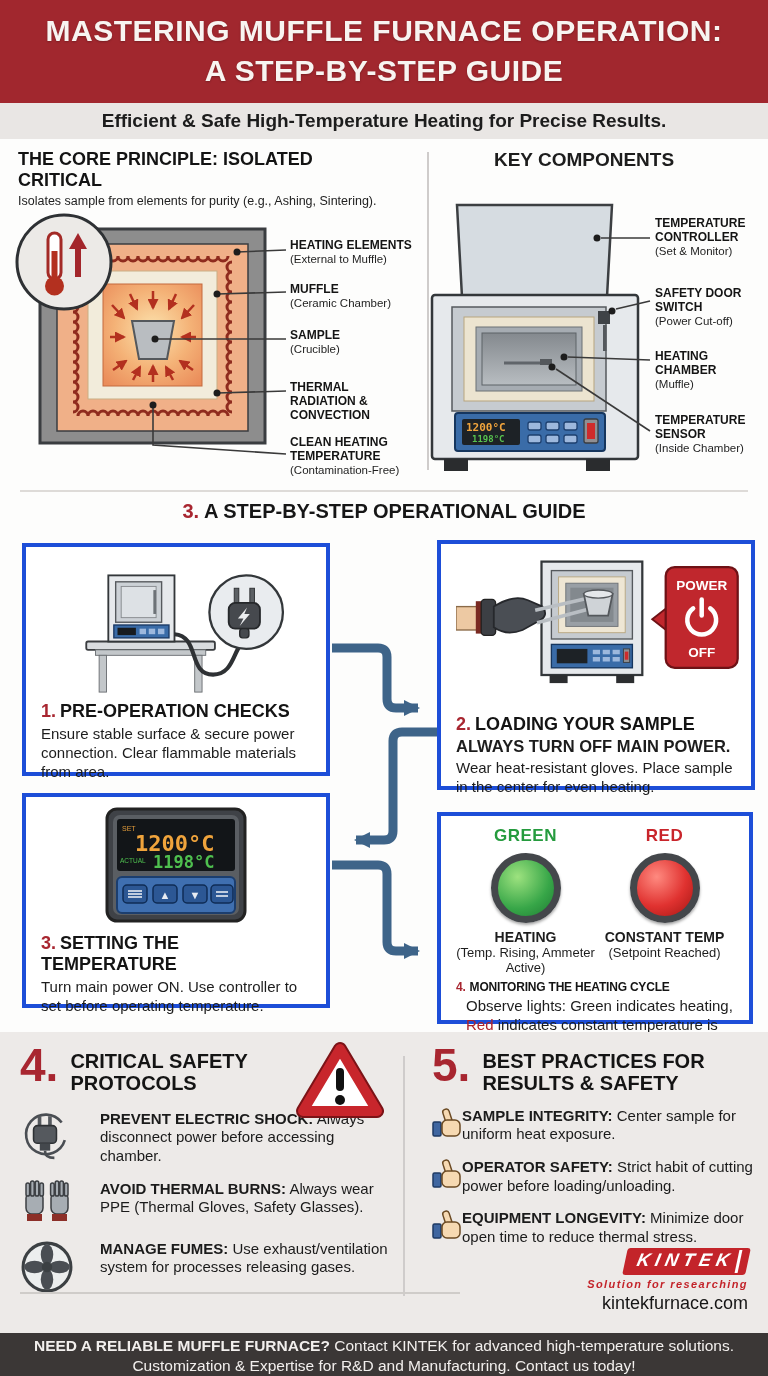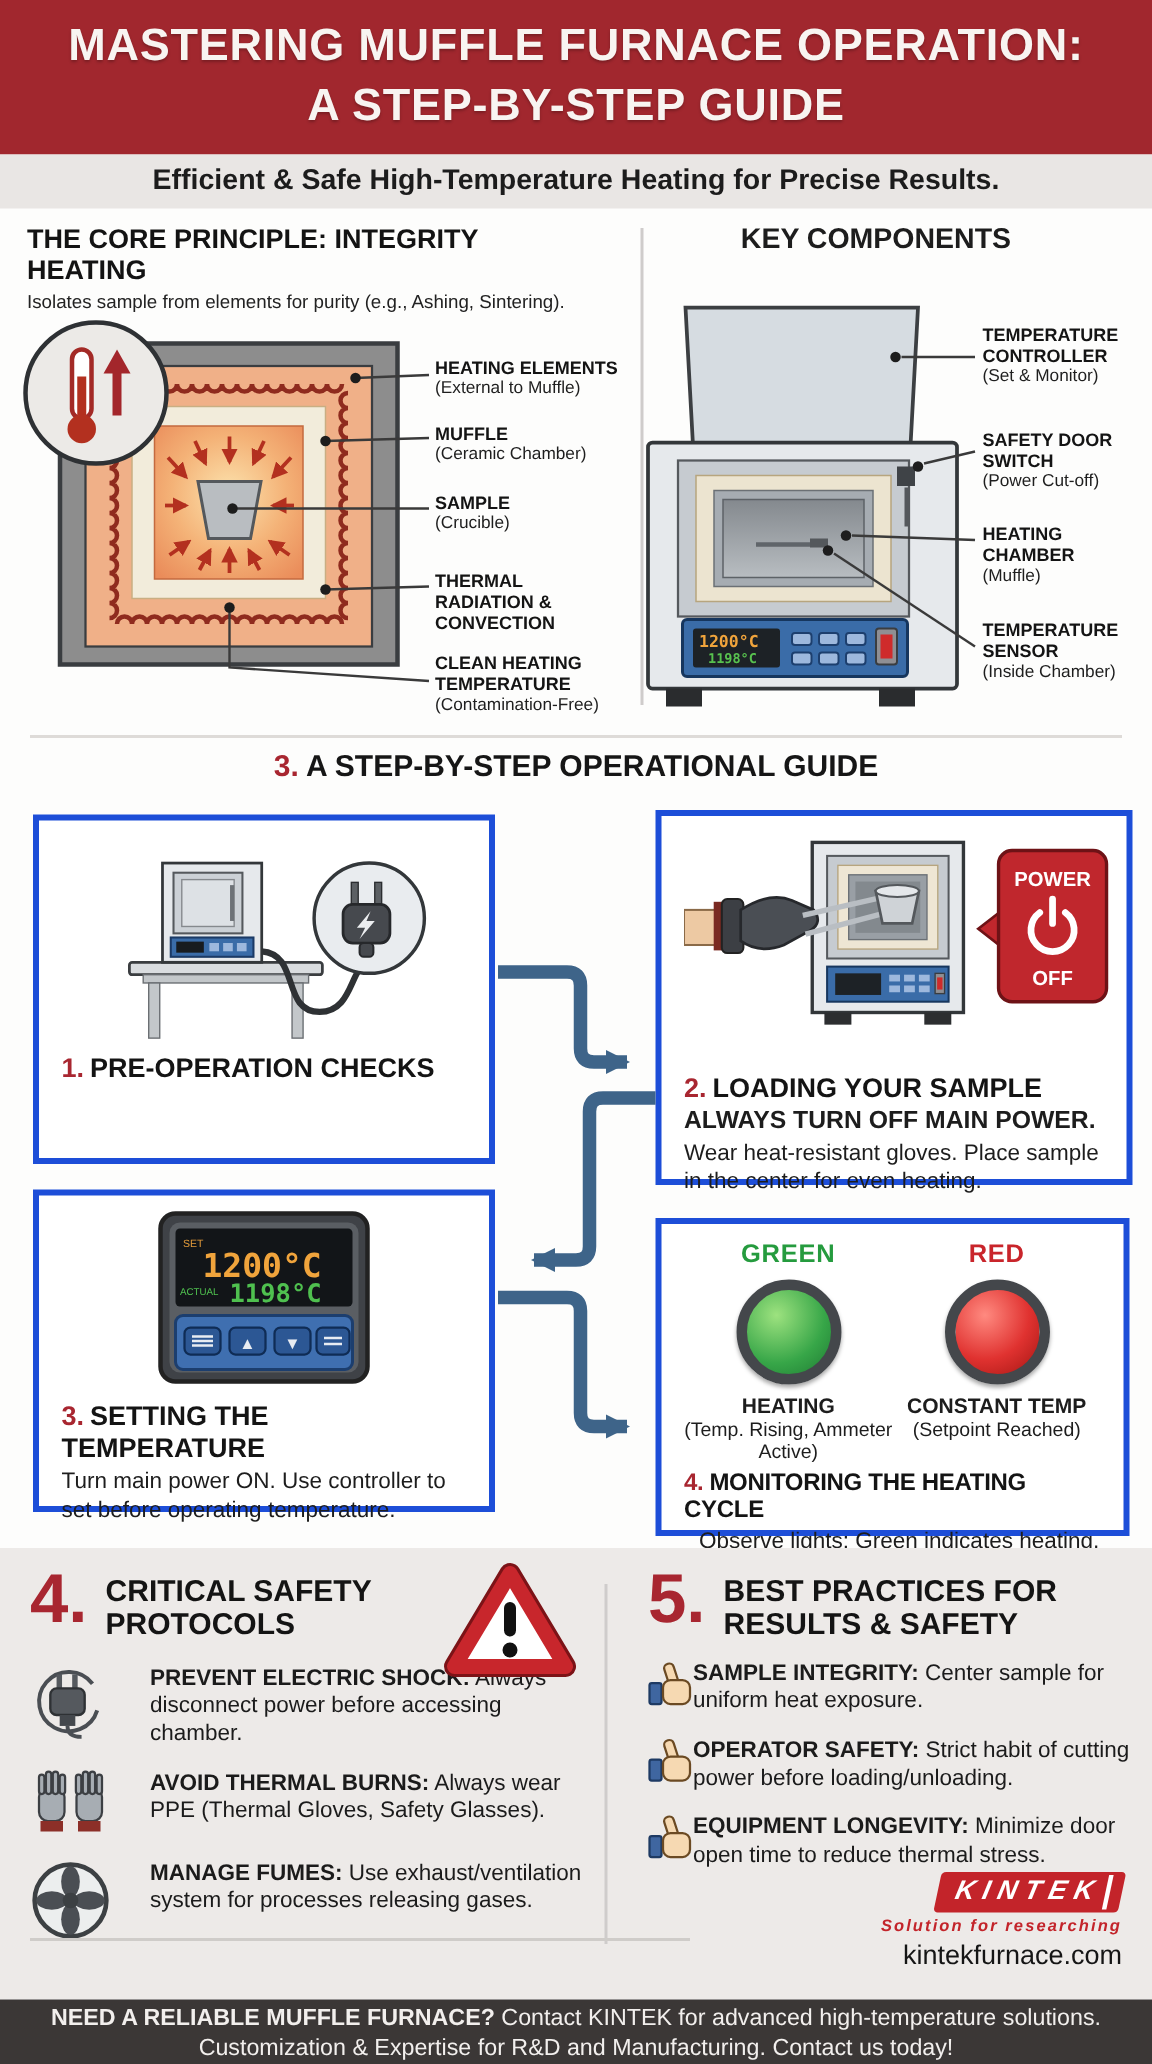--- a/index.html
+++ b/index.html
@@ -21,21 +21,21 @@
   .vdiv{width:2px;background:#cfcccb;}
   .hdiv{height:2px;background:#dedbd8;}
   
   .steps-h{left:0;top:500px;width:768px;text-align:center;font-size:20px;font-weight:bold;color:#161616;}
   .rednum{color:#a82630;}
   .card{background:#fff;border:4px solid #1d4ed8;border-radius:0;box-sizing:border-box;padding:10px 15px;}
   .card-title{font-size:18px;font-weight:bold;color:#141414;margin-top:4px;}
   .card-title .rednum{margin-right:4px;}
   .card-sub{font-size:16.5px;font-weight:bold;margin-top:2px;}
   .card-body{font-size:15px;line-height:1.25;margin-top:3px;}
-  .title-sm{font-size:16px;letter-spacing:-.2px;}
+  .title-sm{font-size:12px;letter-spacing:-.2px;}
   
   .lights{display:flex;justify-content:space-around;margin-top:2px;}
   .light-col{text-align:center;width:142px;}
   .light-name{font-size:17px;font-weight:bold;letter-spacing:.5px;}
   .light-name.g{color:#259b3e;} .light-name.r{color:#c9252b;}
   .light{width:56px;height:56px;border-radius:50%;margin:7px auto 6px;border:7px solid #44474b;box-shadow:0 2px 3px rgba(0,0,0,.35);}
   .light.g{background:radial-gradient(circle at 35% 30%,#9de27f,#37a648 60%,#1f7a33);}
   .light.r{background:radial-gradient(circle at 35% 30%,#ff8a80,#e03230 55%,#a31512);}
   .light-cap{font-size:13px;line-height:1.15;}
   .light-cap b{font-size:14px;}
@@ -68,21 +68,21 @@
     <div>MASTERING MUFFLE FURNACE OPERATION:</div>
     <div>A STEP-BY-STEP GUIDE</div>
   </div>
 </div>
 <div class="abs band">
   <div class="s">Efficient &amp; Safe High-Temperature Heating for Precise Results.</div>
 </div>
 
 <div class="abs half" style="left:0;width:400px;">
   <div style="padding:10px 0 0 18px;">
-    <div class="core-title">THE CORE PRINCIPLE: INTEGRITY HEATING</div>
+    <div class="core-title">THE CORE PRINCIPLE: ISOLATED CRITICAL</div>
     <div class="core-sub">Isolates sample from elements for purity (e.g., Ashing, Sintering).</div>
   </div>
   <svg class="abs" style="left:0;top:0;" width="400" height="352" viewBox="0 0 400 352">
     <defs>
       <radialGradient id="gCenter" cx="50%" cy="45%" r="70%">
         <stop offset="0%" stop-color="#fce3ae"></stop>
           <stop offset="55%" stop-color="#f4b277"></stop>
           <stop offset="100%" stop-color="#ea8c5a"></stop>
       </radialGradient>
       <marker id="mkr" markerUnits="userSpaceOnUse" markerWidth="11" markerHeight="11" refX="9" refY="5.5" orient="auto">
@@ -258,20 +258,21 @@
       <rect x="209" y="34" width="5" height="16" fill="#5c6064" stroke="#2b2d30" stroke-width="1"></rect>
       <rect x="226" y="34" width="5" height="16" fill="#5c6064" stroke="#2b2d30" stroke-width="1"></rect>
       <rect x="203" y="50" width="34" height="28" rx="7" fill="#46494e" stroke="#26282b" stroke-width="2"></rect>
       <polygon points="223,55 213,67 219,67 215,75 226,62 220,62" fill="#eceef0"></polygon>
       <rect x="215" y="78" width="10" height="10" rx="3" fill="#46494e" stroke="#26282b" stroke-width="1.5"></rect>
     </g>
   </svg>
   <div class="card-title">
     <span class="rednum">1.</span><span>PRE-OPERATION CHECKS</span>
   </div>
+  <div class="card-body">Ensure stable surface &amp; secure power connection. Clear flammable materials from area.</div>
 </div>
 
 <div class="abs card" style="left:437px;top:540px;width:318px;height:250px;">
   <svg width="288" height="152" viewBox="0 0 320 168">
     <rect x="95" y="8" width="112" height="126" fill="#e6e9ec" stroke="#33373a" stroke-width="2.5"></rect>
     <rect x="106" y="18" width="90" height="76" fill="#c6cbd0" stroke="#55595d" stroke-width="1.5"></rect>
     <rect x="114" y="25" width="74" height="62" fill="#eee6d4" stroke="#b7a57e" stroke-width="1"></rect>
     <rect x="122" y="32" width="58" height="48" fill="#999fa5" stroke="#6b7075" stroke-width="1"></rect>
     <rect x="127" y="37" width="48" height="38" fill="#83898e"></rect>
     <g>

